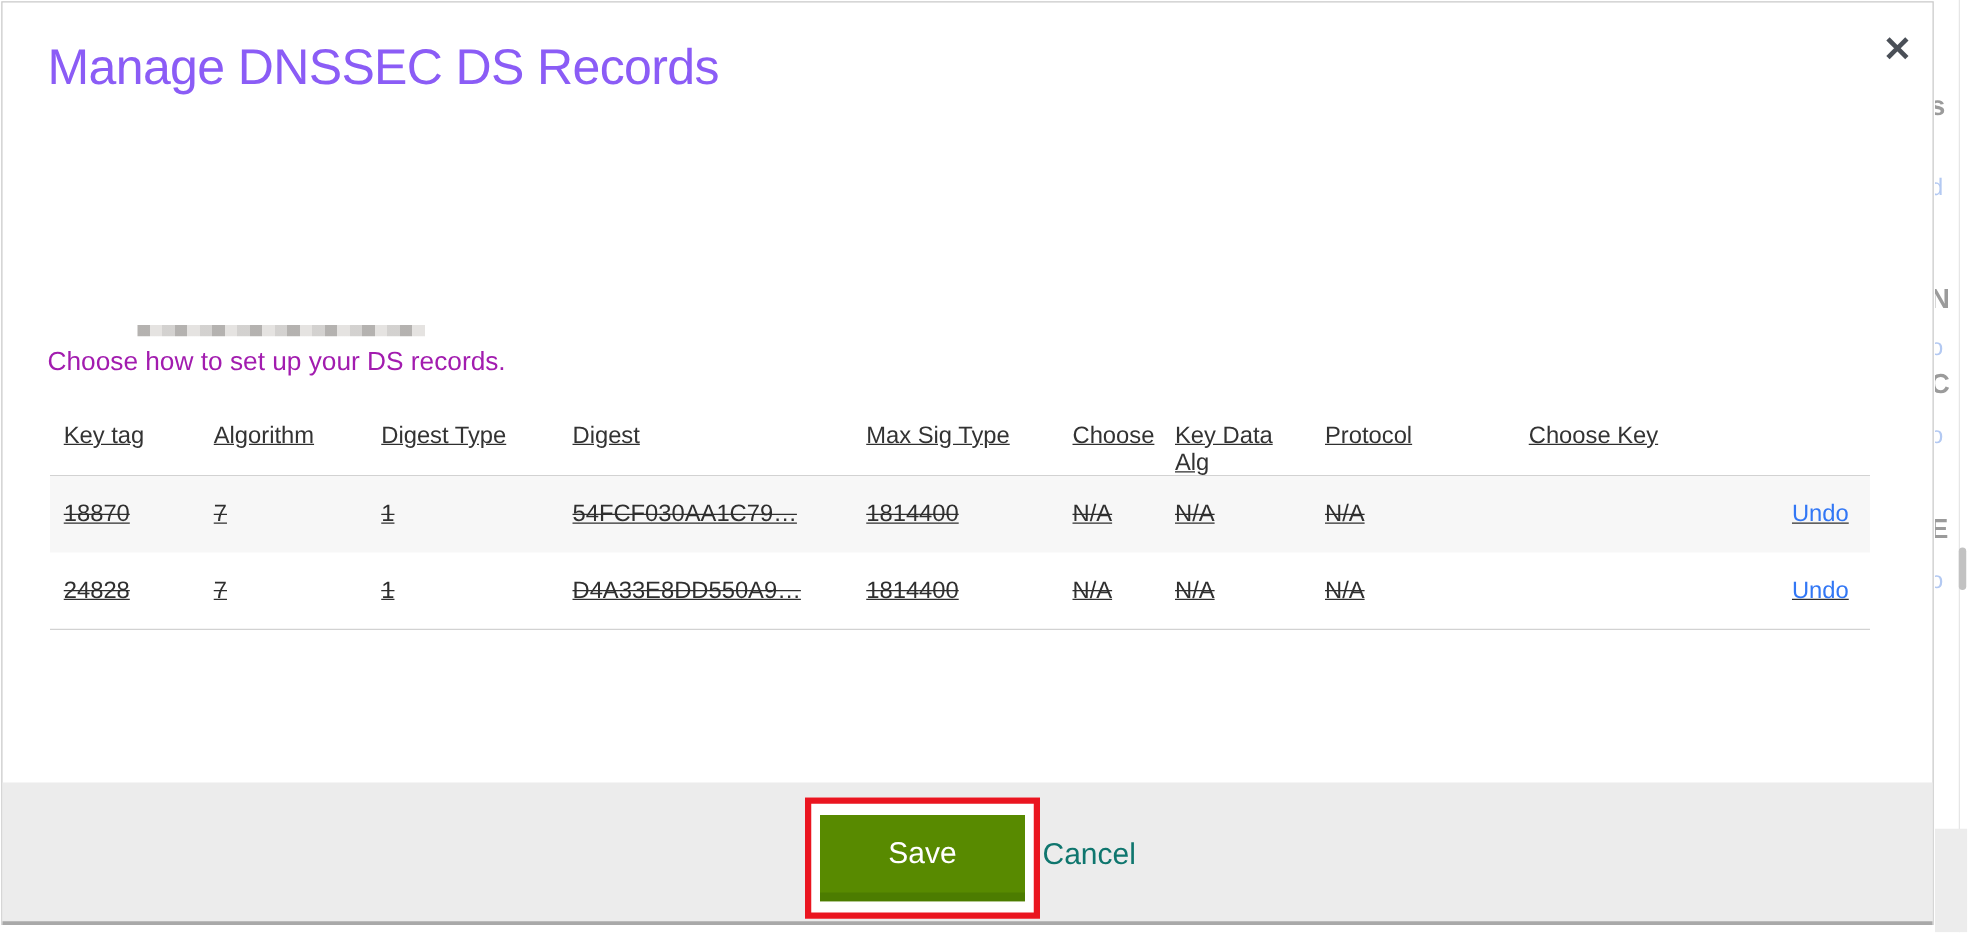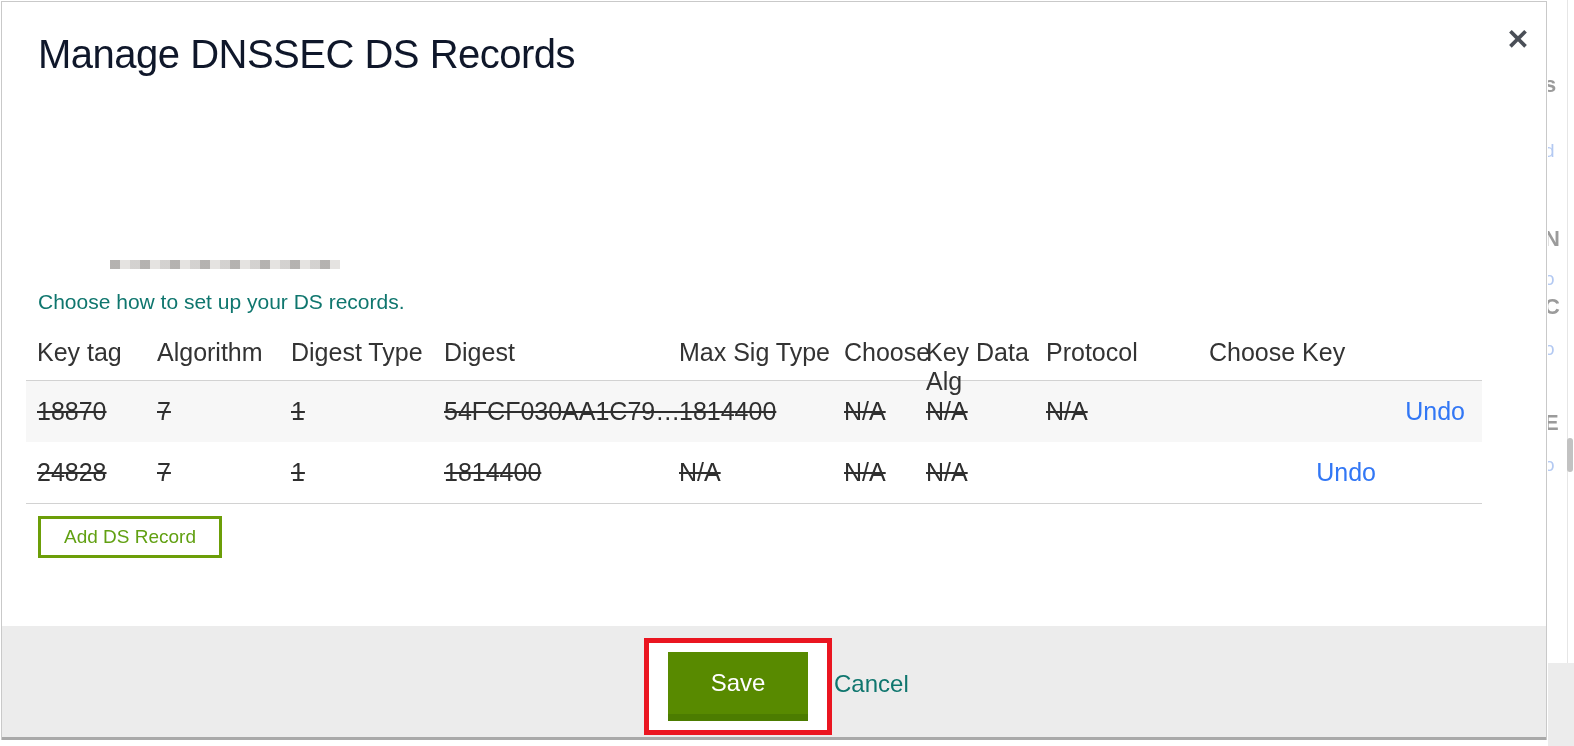--- a/index.html
+++ b/index.html
@@ -4,41 +4,41 @@
 <style>
   * { margin:0; padding:0; box-sizing:border-box; }
   html,body { width:1574px; height:746px; background:#ffffff; overflow:hidden;
     font-family:"Liberation Sans", sans-serif; }
   .stage { position:relative; width:1574px; height:746px; background:#fff; }
 
   
   .modal { position:absolute; left:1px; top:1px; width:1546px; height:739px;
     background:#fff; border:1px solid #c9c9c9; }
   .modal-title { position:absolute; left:36px; top:30px; font-size:40px;
-    font-weight:400; color:#0f172a; letter-spacing:-0.5px; }
+    font-weight:400; color:#8b5cf6; letter-spacing:-0.5px; }
   .close-x { position:absolute; left:1498px; top:20px; width:36px; height:36px;
     font-size:28px; font-weight:600; color:#4a4f57; text-align:center;
     line-height:36px; cursor:pointer; }
 
   
   .redacted { position:absolute; left:36px; top:226px; width:358px; height:33px;
     background:
       repeating-linear-gradient(90deg, rgba(15,15,20,.55) 0 9px, rgba(120,110,100,0) 9px 18px,
         rgba(244,240,235,.65) 18px 27px, rgba(35,38,45,.4) 27px 36px,
         rgba(205,198,190,.5) 36px 45px, rgba(8,10,14,.5) 45px 54px,
         rgba(255,255,255,.22) 54px 63px, rgba(60,55,60,.35) 63px 72px),
       repeating-linear-gradient(0deg, #7d776f 0 11px, #585holder 11px, #57524c 11px 22px, #93908a 22px 33px);
   }
   .redacted::after { content:""; position:absolute; left:72px; bottom:-8px; width:230px; height:9px;
     background:repeating-linear-gradient(90deg, rgba(90,85,80,.45) 0 10px, rgba(190,185,180,.4) 10px 20px, rgba(130,125,120,.35) 20px 30px); }
 
-  .subtitle { position:absolute; left:36px; top:288px; font-size:21px; color:#0f766e; }
+  .subtitle { position:absolute; left:36px; top:276px; font-size:21px; color:#a21caf; }
 
   
-  .ds-table { position:absolute; left:24px; top:334px; width:1456px; font-size:25px; color:#2f2f2f; }
+  .ds-table { position:absolute; left:38px; top:334px; width:1456px; font-size:19px; color:#2f2f2f;text-decoration:underline; }
   .thead, .tr { display:grid;
     grid-template-columns:120px 134px 153px 235px 165px 82px 120px 163px 195px minmax(0,1fr); }
   .thead { height:44px; }
   .th { padding-left:11px; padding-top:2px; color:#333; }
   .tbody { border-top:1px solid #d2d2d2; border-bottom:1px solid #d2d2d2; }
   .tr { height:61px; align-items:center; }
   .tr:first-child { background:#f7f7f7; }
   .td { padding-left:11px; }
   .td.struck { text-decoration:line-through; }
   .td.action { padding-left:0; padding-right:17px; text-align:right; }
@@ -48,21 +48,21 @@
   .add-btn { position:absolute; left:36px; top:514px; height:42px; padding:0 23px;
     background:#fff; border:3px solid #6c9e08; color:#61a012; font-size:19px;
     font-family:"Liberation Sans", sans-serif; cursor:pointer; }
 
   
   .footer { position:absolute; left:0; top:624px; width:1544px; height:114px;
     background:#ececec; border-bottom:3px solid #a9a9a9; }
   .red-annotation { position:absolute; left:642px; top:12px; width:188px; height:97px;
     border:5px solid #ea1520; background:#ffffff;
     display:flex; align-items:center; justify-content:center; }
-  .save-btn { width:140px; height:69px; background:#588a00; border:none;
+  .save-btn { width:164px; height:69px; background:#588a00; border:none;
     border-bottom:7px solid #4c7c00; color:#ffffff; font-size:24px;
     font-family:"Liberation Sans", sans-serif; cursor:pointer; }
   .cancel-link { position:absolute; left:832px; top:44px; font-size:24px;
     color:#0f766e; text-decoration:none; cursor:pointer; }
 
   
   .sliver { position:absolute; left:1548px; top:0; width:26px; height:746px;
     background:#fff; overflow:hidden; }
   .sliver .frag { position:absolute; left:0; margin-left:-4px; white-space:nowrap; }
   .frag.heading { font-size:22px; font-weight:700; color:#9b9b9b; }
@@ -122,31 +122,31 @@
             <div class="td struck">N/A</div>
             <div class="td struck">N/A</div>
             <div class="td struck">N/A</div>
             <div class="td"></div>
             <div class="td action"><a class="undo-link">Undo</a></div>
           </div>
           <div class="tr">
             <div class="td struck">24828</div>
             <div class="td struck">7</div>
             <div class="td struck">1</div>
+            <div class="td struck">D4A33E8DD550A9…</div>
             <div class="td struck">1814400</div>
             <div class="td struck">N/A</div>
             <div class="td struck">N/A</div>
             <div class="td struck">N/A</div>
             <div class="td"></div>
             <div class="td action"><a class="undo-link">Undo</a></div>
           </div>
         </div>
     </div>
 
-    <button class="add-btn">Add DS Record</button>
 
     <div class="footer">
       <div class="red-annotation">
         <button class="save-btn">Save</button>
       </div>
       <a class="cancel-link">Cancel</a>
     </div>
   </div>
 
 </div>

